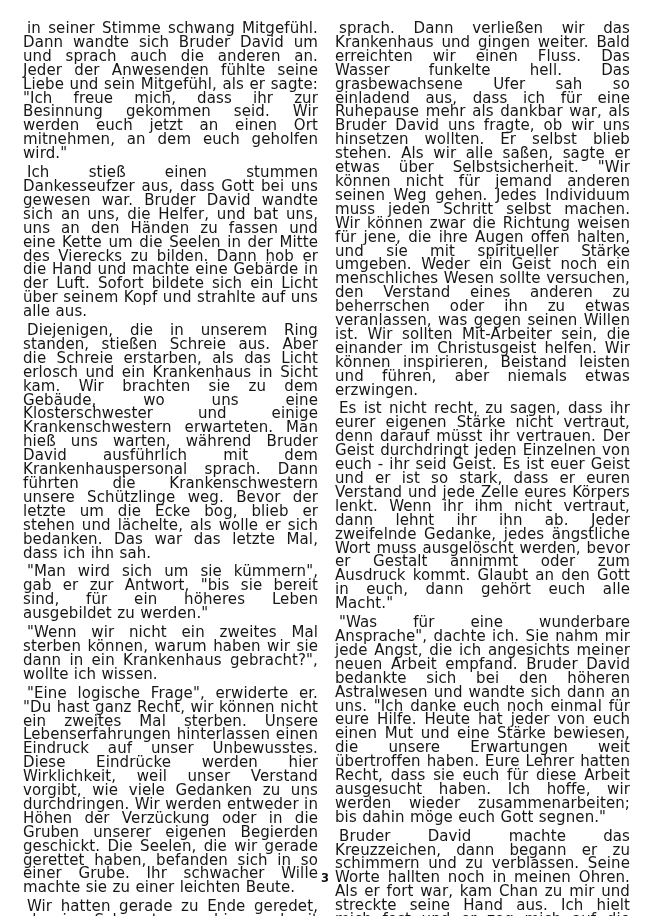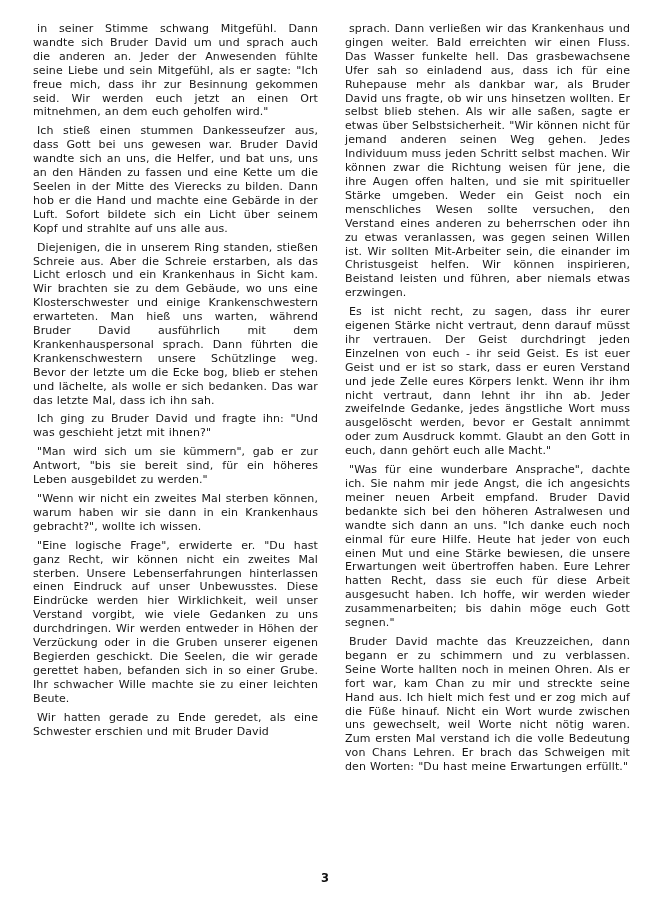--- a/index.html
+++ b/index.html
@@ -21,22 +21,22 @@
     display: flex;
     gap: 17px;
     padding: 22px 20px 0 23px;
     box-sizing: border-box;
   }
   .col {
     flex: 1 1 0;
     min-width: 0;
   }
   .col p {
-    margin: 0 0 5px 10px;
-    font-size: 11px;
+    margin: 0 0 5px 0;
+    font-size: 15px;
     line-height: 13.9px;
     text-align: justify;
     text-indent: 4px;
     letter-spacing: 0.1px;
     word-spacing: 0.5px;
     hyphens: none;
   }
   .page-number {
     position: absolute;
     top: 871px;
@@ -50,21 +50,20 @@
 </style>
 </head>
 <body>
 
 <div class="page">
   <div class="columns">
     <div class="col">
       <p>in seiner Stimme schwang Mitgefühl. Dann wandte sich Bruder David um und sprach auch die anderen an. Jeder der Anwesenden fühlte seine Liebe und sein Mitgefühl, als er sagte: "Ich freue mich, dass ihr zur Besinnung gekommen seid. Wir werden euch jetzt an einen Ort mitnehmen, an dem euch geholfen wird."</p>
       <p>Ich stieß einen stummen Dankesseufzer aus, dass Gott bei uns gewesen war. Bruder David wandte sich an uns, die Helfer, und bat uns, uns an den Händen zu fassen und eine Kette um die Seelen in der Mitte des Vierecks zu bilden. Dann hob er die Hand und machte eine Gebärde in der Luft. Sofort bildete sich ein Licht über seinem Kopf und strahlte auf uns alle aus.</p>
       <p>Diejenigen, die in unserem Ring standen, stießen Schreie aus. Aber die Schreie erstarben, als das Licht erlosch und ein Krankenhaus in Sicht kam. Wir brachten sie zu dem Gebäude, wo uns eine Klosterschwester und einige Krankenschwestern erwarteten. Man hieß uns warten, während Bruder David ausführlich mit dem Krankenhauspersonal sprach. Dann führten die Krankenschwestern unsere Schützlinge weg. Bevor der letzte um die Ecke bog, blieb er stehen und lächelte, als wolle er sich bedanken. Das war das letzte Mal, dass ich ihn sah.</p>
-      <p>Ich ging zu Bruder David und fragte ihn: "Und was geschieht jetzt mit ihnen?"</p>
       <p>"Man wird sich um sie kümmern", gab er zur Antwort, "bis sie bereit sind, für ein höheres Leben ausgebildet zu werden."</p>
       <p>"Wenn wir nicht ein zweites Mal sterben können, warum haben wir sie dann in ein Krankenhaus gebracht?", wollte ich wissen.</p>
       <p>"Eine logische Frage", erwiderte er. "Du hast ganz Recht, wir können nicht ein zweites Mal sterben. Unsere Lebenserfahrungen hinterlassen einen Eindruck auf unser Unbewusstes. Diese Eindrücke werden hier Wirklichkeit, weil unser Verstand vorgibt, wie viele Gedanken zu uns durchdringen. Wir werden entweder in Höhen der Verzückung oder in die Gruben unserer eigenen Begierden geschickt. Die Seelen, die wir gerade gerettet haben, befanden sich in so einer Grube. Ihr schwacher Wille machte sie zu einer leichten Beute.</p>
       <p>Wir hatten gerade zu Ende geredet, als eine Schwester erschien und mit Bruder David</p>
     </div>
     <div class="col">
       <p>sprach. Dann verließen wir das Krankenhaus und gingen weiter. Bald erreichten wir einen Fluss. Das Wasser funkelte hell. Das grasbewachsene Ufer sah so einladend aus, dass ich für eine Ruhepause mehr als dankbar war, als Bruder David uns fragte, ob wir uns hinsetzen wollten. Er selbst blieb stehen. Als wir alle saßen, sagte er etwas über Selbstsicherheit. "Wir können nicht für jemand anderen seinen Weg gehen. Jedes Individuum muss jeden Schritt selbst machen. Wir können zwar die Richtung weisen für jene, die ihre Augen offen halten, und sie mit spiritueller Stärke umgeben. Weder ein Geist noch ein menschliches Wesen sollte versuchen, den Verstand eines anderen zu beherrschen oder ihn zu etwas veranlassen, was gegen seinen Willen ist. Wir sollten Mit-Arbeiter sein, die einander im Christusgeist helfen. Wir können inspirieren, Beistand leisten und führen, aber niemals etwas erzwingen.</p>
       <p>Es ist nicht recht, zu sagen, dass ihr eurer eigenen Stärke nicht vertraut, denn darauf müsst ihr vertrauen. Der Geist durchdringt jeden Einzelnen von euch - ihr seid Geist. Es ist euer Geist und er ist so stark, dass er euren Verstand und jede Zelle eures Körpers lenkt. Wenn ihr ihm nicht vertraut, dann lehnt ihr ihn ab. Jeder zweifelnde Gedanke, jedes ängstliche Wort muss ausgelöscht werden, bevor er Gestalt annimmt oder zum Ausdruck kommt. Glaubt an den Gott in euch, dann gehört euch alle Macht."</p>
       <p>"Was für eine wunderbare Ansprache", dachte ich. Sie nahm mir jede Angst, die ich angesichts meiner neuen Arbeit empfand. Bruder David bedankte sich bei den höheren Astralwesen und wandte sich dann an uns. "Ich danke euch noch einmal für eure Hilfe. Heute hat jeder von euch einen Mut und eine Stärke bewiesen, die unsere Erwartungen weit übertroffen haben. Eure Lehrer hatten Recht, dass sie euch für diese Arbeit ausgesucht haben. Ich hoffe, wir werden wieder zusammenarbeiten; bis dahin möge euch Gott segnen."</p>
       <p>Bruder David machte das Kreuzzeichen, dann begann er zu schimmern und zu verblassen. Seine Worte hallten noch in meinen Ohren. Als er fort war, kam Chan zu mir und streckte seine Hand aus. Ich hielt mich fest und er zog mich auf die Füße hinauf. Nicht ein Wort wurde zwischen uns gewechselt, weil Worte nicht nötig waren. Zum ersten Mal verstand ich die volle Bedeutung von Chans Lehren. Er brach das Schweigen mit den Worten: "Du hast meine Erwartungen erfüllt."</p>

